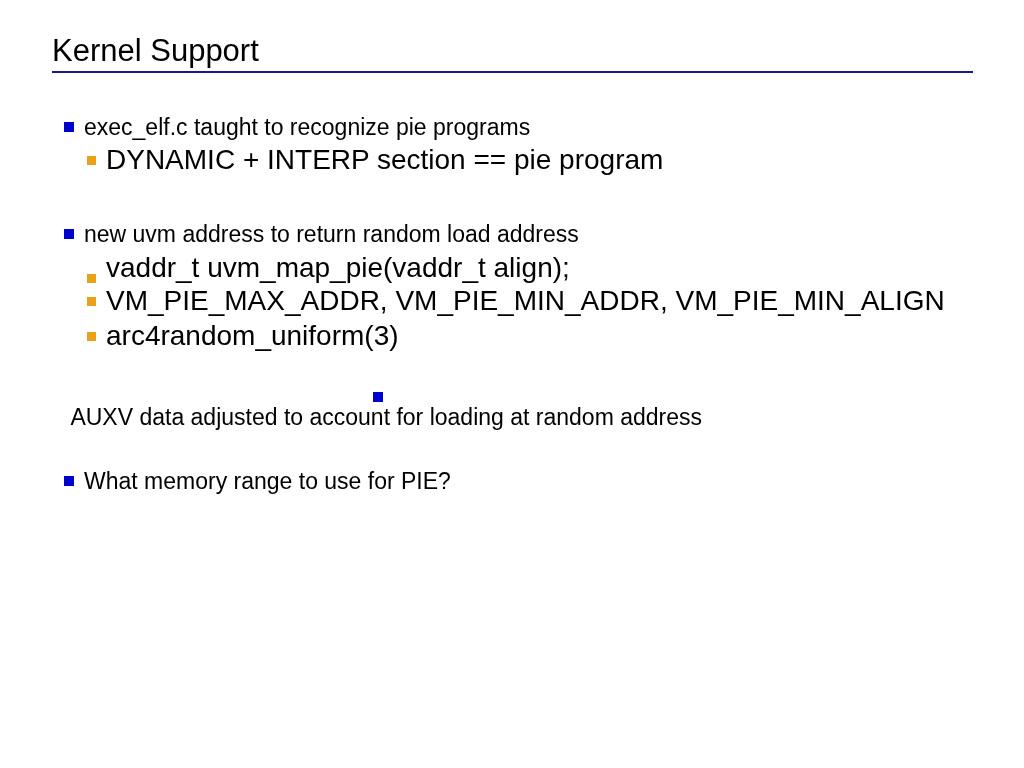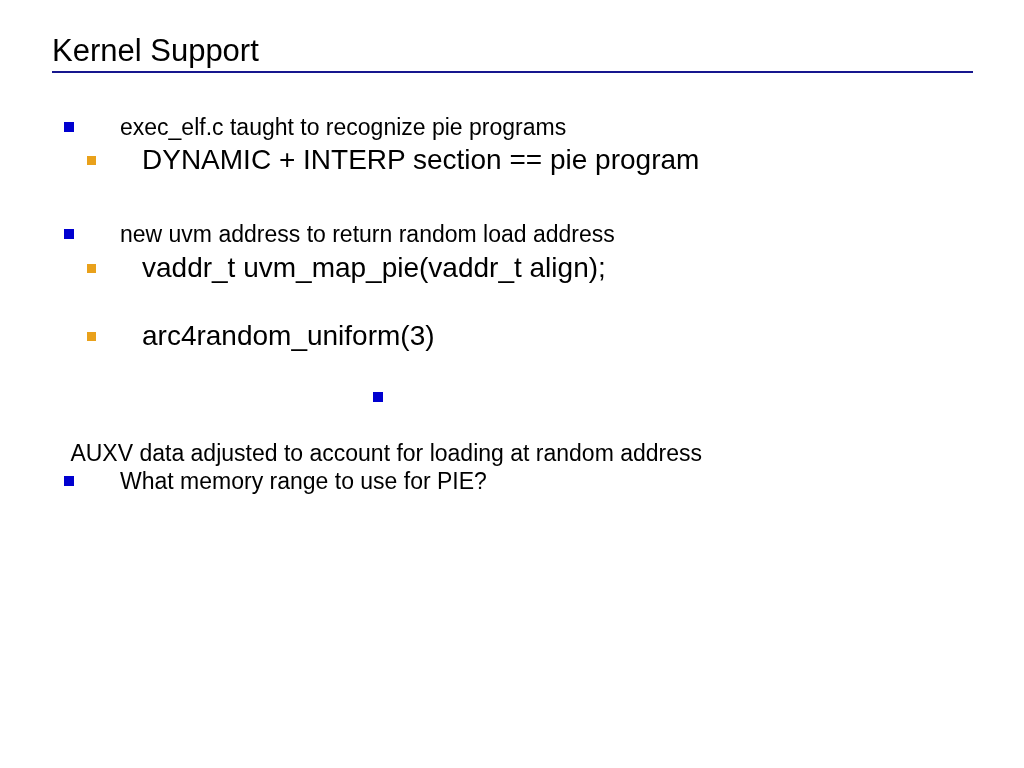--- a/index.html
+++ b/index.html
@@ -34,21 +34,20 @@
     width: 921px;
     height: 2px;
     background: var(--title-rule, #17178e);
   }
   .row {
     position: absolute;
     display: flex;
     align-items: center;
     line-height: 30px;
     white-space: nowrap;
-    gap: 36px;
   }
   .row.l1 {
     left: 64px;
     font-size: 23px;
   }
   .row.l2 {
     left: 87px;
     font-size: 28px;
   }
   .sq {
@@ -75,21 +74,21 @@
     left: 86px;
     top: 756px;
     width: 855px;
     height: 10px;
     background: var(--footer-bar, #17178e);
   }
   
   .row-0 { top: 112px; }
   .row-1 { top: 145px; }
   .row-2 { top: 219px; }
-  .row-3 { top: 253px; }
+  .row-3 { top: 253px; align-items: flex-end; }
   .row-4 { top: 286px; }
   .row-5 { top: 321px; }
   .row-6 { top: 392px; flex-direction: column; }
   .row-7 { top: 466px; }
 </style>
 </head>
 <body>
 
 <div class="slide">
 
@@ -109,20 +108,24 @@
   <div class="row l1 row-2">
     <span class="sq"></span>
     <span class="txt">new uvm address to return random load address</span>
   </div>
 
   <div class="row l2 row-3">
     <span class="sq"></span>
     <span class="txt">vaddr_t uvm_map_pie(vaddr_t align);</span>
   </div>
 
+  <div class="row l2 row-4">
+    <span class="sq"></span>
+    <span class="txt">VM_PIE_MAX_ADDR, VM_PIE_MIN_ADDR, VM_PIE_MIN_ALIGN</span>
+  </div>
 
   <div class="row l2 row-5">
     <span class="sq"></span>
     <span class="txt">arc4random_uniform(3)</span>
   </div>
 
   <div class="row l1 row-6">
     <span class="sq"></span>
     <span class="txt"> AUXV data adjusted to account for loading at random address</span>
   </div>

